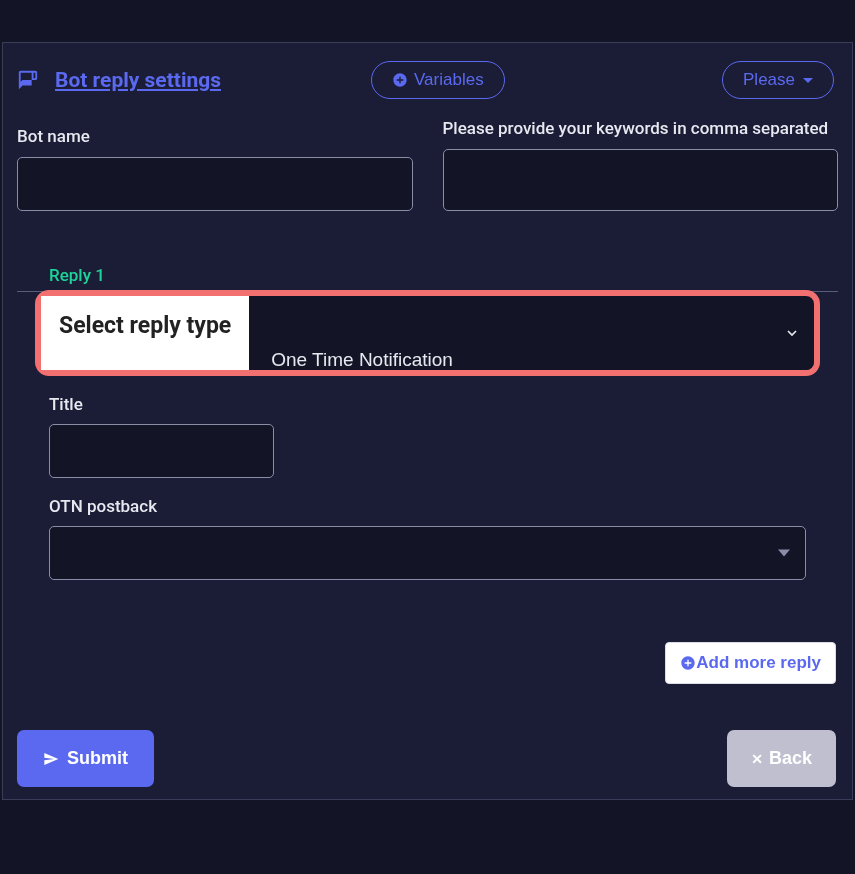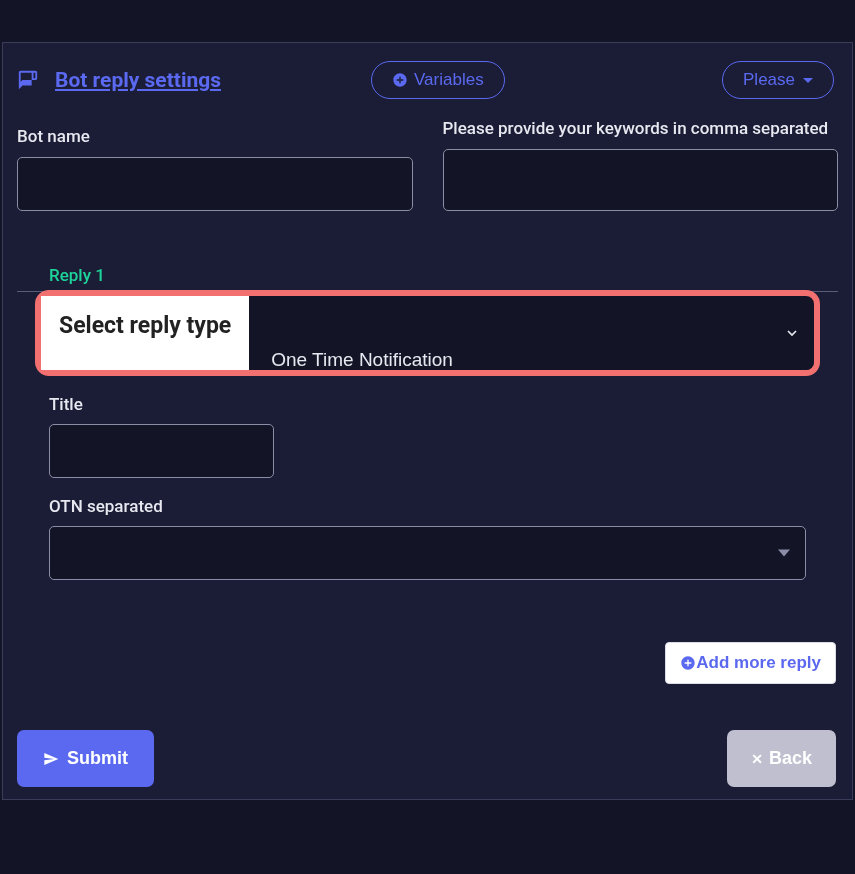--- a/index.html
+++ b/index.html
@@ -286,21 +286,21 @@
       </span>
     </div>
   </div>
 
   <div class="sub-field">
     <div class="sub-label">Title</div>
     <input class="text-input" type="text" value="" style="">
   </div>
 
   <div class="sub-field">
-    <div class="sub-label">OTN separated</div>
+    <div class="sub-label">OTN postback</div>
     <div class="sub-select-wrap">
       <select class="sub-select">
         <option></option>
       </select>
       <span class="tri-down"></span>
     </div>
   </div>
 
   <div class="add-more-row">
     <button class="add-more-btn">

